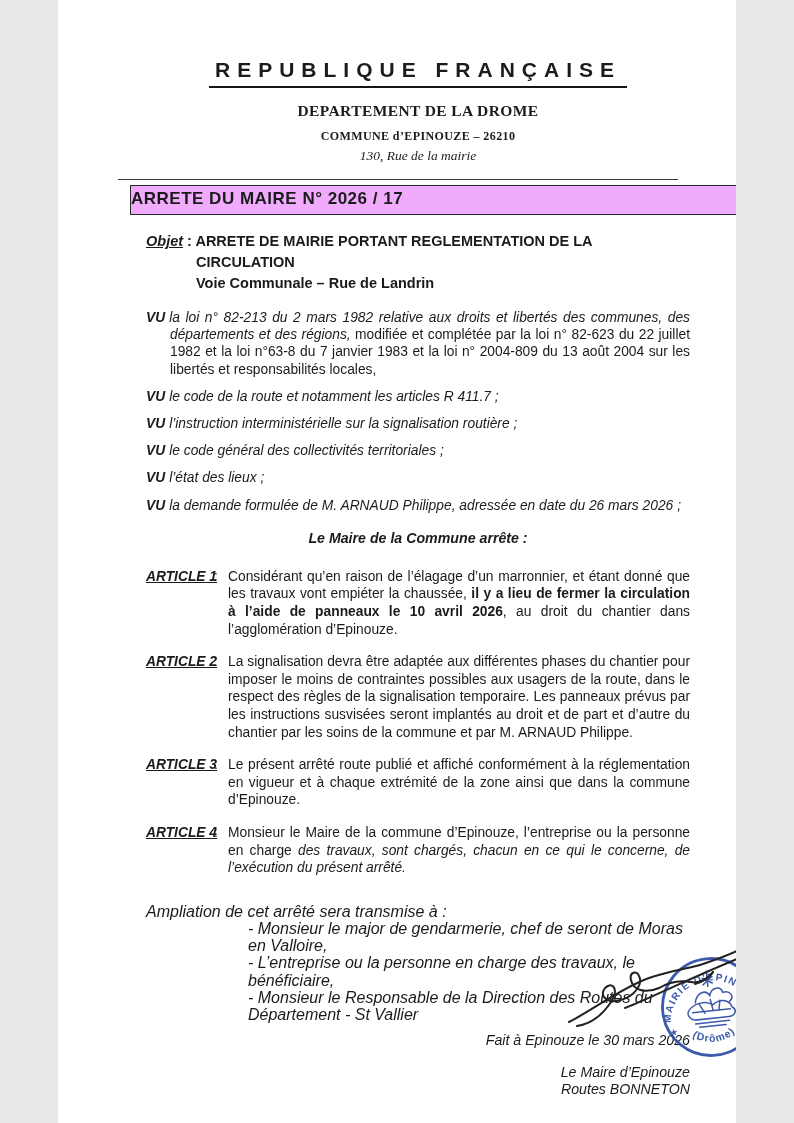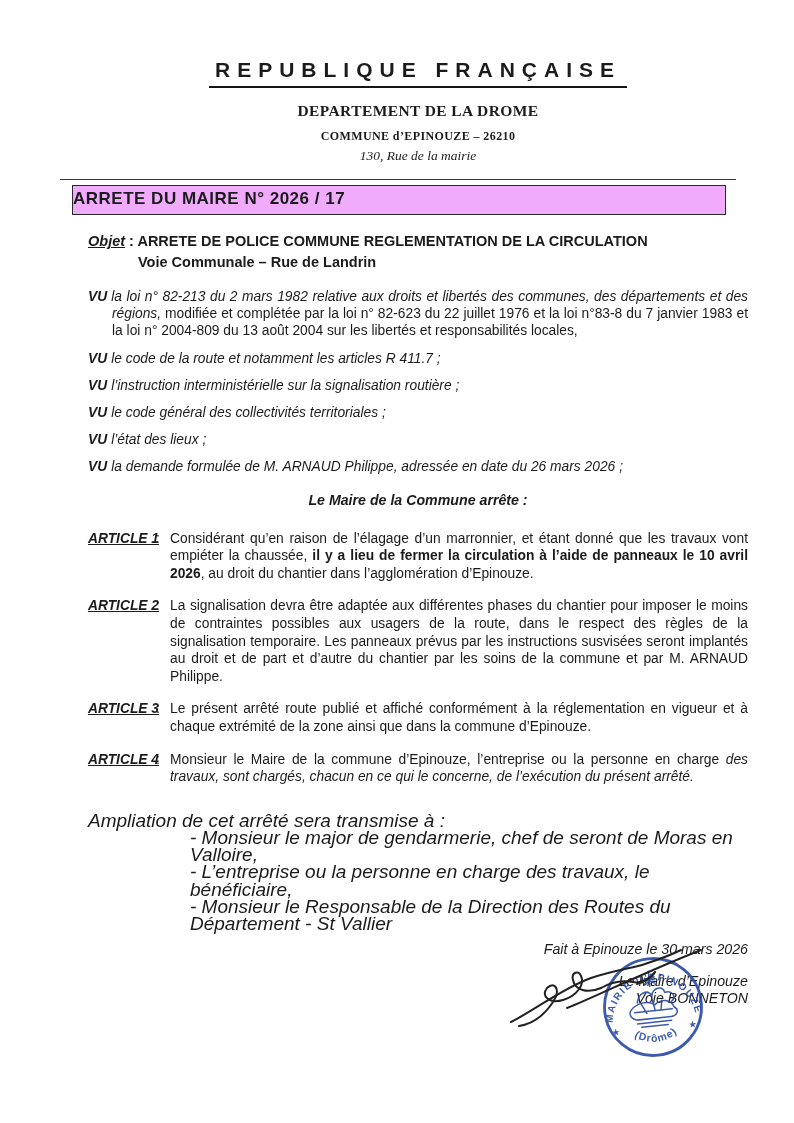--- a/index.html
+++ b/index.html
@@ -1,17 +1,17 @@
 <!DOCTYPE html>
 <html><head>
 <meta charset="utf-8">
 <style>
   html,body{margin:0;padding:0;background:#e8e8e8;}
   .page{
-    width:794px;height:1123px;margin:0 auto;background:#ffffff;
+    width:678px;height:1123px;margin:0 auto;background:#ffffff;
     position:relative;overflow:hidden;
     font-family:"Liberation Sans",sans-serif;color:#1b1b1b;
   }
   .content{padding:58px 46px 0 88px;}
 
   
   .hdr{text-align:center;}
   .rf{
     display:inline-block;font-size:21px;font-weight:bold;letter-spacing:7px;
     border-bottom:2.5px solid #151515;padding:0 6px 4px 6px;margin:0;
@@ -46,21 +46,21 @@
   .article{display:grid;grid-template-columns:68px 14px 1fr;column-gap:0;margin-top:22px;font-size:13.8px;line-height:17.6px;}
   .article + .article{margin-top:15px;}
   .article-label{font-weight:bold;font-style:italic;white-space:nowrap;}
   .article-label span{text-decoration:underline;}
   .article-colon{text-align:left;}
   .article-body{text-align:justify;}
   .article-body b{font-weight:bold;}
   .article-body i{font-style:italic;}
 
   
-  .ampliation{margin-top:26px;font-size:19px;font-style:italic;line-height:17.2px;}
+  .ampliation{margin-top:26px;font-size:16px;font-style:italic;line-height:17.2px;}
   .amp-item{padding-left:102px;}
 
   
   .dateline{margin-top:9px;text-align:right;font-style:italic;font-size:14.2px;}
   .sigblock{margin-top:16px;text-align:right;font-style:italic;font-size:14.2px;line-height:17px;}
 
   .stamp{position:absolute;left:596px;top:950px;width:114px;height:114px;transform:rotate(-6deg);opacity:.92;}
   .signature{position:absolute;left:505px;top:936px;width:212px;height:100px;z-index:2;}
 </style>
 </head>
@@ -75,26 +75,26 @@
       <div class="commune">COMMUNE d’EPINOUZE – 26210</div>
       <div class="addr">130, Rue de la mairie</div>
     </div>
 
     <div class="title-rule"></div>
     <div class="title-box">
       <span>ARRETE DU MAIRE N° 2026 / 17</span>
     </div>
 
     <div class="objet">
-      <span class="objet-word">Objet</span><span> : </span><span>ARRETE DE POLICE COMMUNE REGLEMENTATION DE LA CIRCULATION</span><br>
+      <span class="objet-word">Objet</span><span> : </span><span>ARRETE DE MAIRIE PORTANT REGLEMENTATION DE LA CIRCULATION</span><br>
       <span>Voie Communale – Rue de Landrin</span>
     </div>
 
     <p class="vu first">
-      <span class="vu-label">VU</span><span>la loi n° 82-213 du 2 mars 1982 relative aux droits et libertés des communes, des départements et des régions,</span><span class="upright"> modifiée et complétée par la loi n° 82-623 du 22 juillet 1976 et la loi n°83-8 du 7 janvier 1983 et la loi n° 2004-809 du 13 août 2004 sur les libertés et responsabilités locales,</span>
+      <span class="vu-label">VU</span><span>la loi n° 82-213 du 2 mars 1982 relative aux droits et libertés des communes, des départements et des régions,</span><span class="upright"> modifiée et complétée par la loi n° 82-623 du 22 juillet 1982 et la loi n°63-8 du 7 janvier 1983 et la loi n° 2004-809 du 13 août 2004 sur les libertés et responsabilités locales,</span>
     </p>
     <p class="vu">
       <span class="vu-label">VU</span><span>le code de la route et notamment les articles R 411.7 ;</span>
     </p>
     <p class="vu">
       <span class="vu-label">VU</span><span>l’instruction interministérielle sur la signalisation routière ;</span>
     </p>
     <p class="vu">
       <span class="vu-label">VU</span><span>le code général des collectivités territoriales ;</span>
     </p>
@@ -143,21 +143,21 @@
       <div class="amp-intro">Ampliation de cet arrêté sera transmise à :</div>
       <div class="amp-item">- Monsieur le major de gendarmerie, chef de seront de Moras en Valloire,</div>
       <div class="amp-item">- L’entreprise ou la personne en charge des travaux, le bénéficiaire,</div>
       <div class="amp-item">- Monsieur le Responsable de la Direction des Routes du Département - St Vallier</div>
     </div>
 
     <div class="dateline">Fait à Epinouze le 30 mars 2026</div>
 
     <div class="sigblock">
       <div>Le Maire d’Epinouze</div>
-      <div>Voie BONNETON</div>
+      <div>Routes BONNETON</div>
     </div>
   </div>
 
   <svg class="stamp" viewBox="0 0 120 120">
     <circle cx="60" cy="60" r="51" fill="none" stroke-width="3" stroke="#2e4da5"></circle>
     <path id="stArcTop" d="M16,76 A44,44 0 0 1 104,76" fill="none"></path>
     <path id="stArcBot" d="M24,74 A40,40 0 0 0 96,74" fill="none"></path>
     <text font-size="10.5" font-weight="bold" letter-spacing="1.6" font-family="Liberation Sans, sans-serif">
       <textPath href="#stArcTop" startOffset="50%" text-anchor="middle" fill="#2e4da5">MAIRIE D'EPINOUZE</textPath>
     </text>

